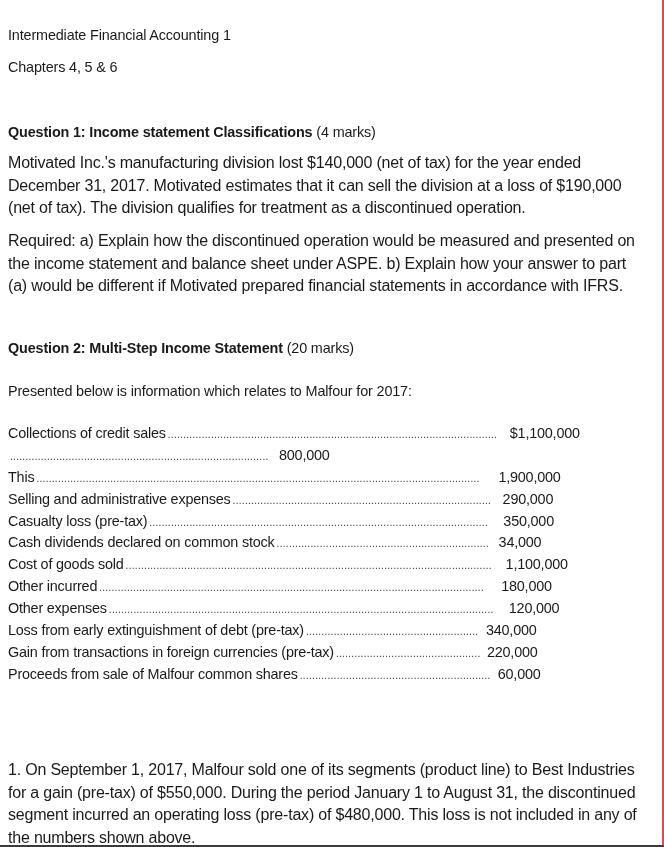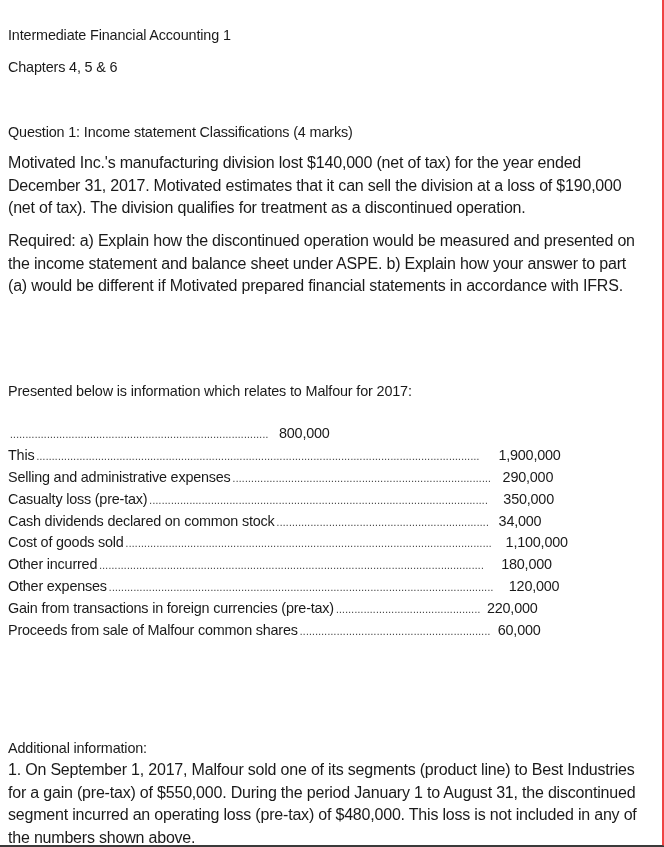--- a/index.html
+++ b/index.html
@@ -33,21 +33,21 @@
       letter-spacing: -0.15px;
     }
     .para {
       position: absolute;
       left: 8px;
       width: 640px;
       font-size: 16px;
       line-height: 22.5px;
       letter-spacing: -0.2px;
     }
-    .bold { font-weight: normal; }
+    .bold { font-weight: bold; }
     .ledger {
       position: absolute;
       left: 8px;
       top: 423px;
       width: 600px;
     }
     .row {
       display: flex;
       align-items: baseline;
       height: 21.9px;
@@ -75,24 +75,30 @@
 
   <div class="line" style="top:24px;">Intermediate Financial Accounting 1</div>
   <div class="line" style="top:56px;">Chapters 4, 5 &amp; 6</div>
 
   <div class="line" style="top:121px;"><span class="bold">Question 1: Income statement Classifications</span><span> (4 marks)</span></div>
 
   <div class="para" style="top:152px;">Motivated Inc.'s manufacturing division lost $140,000 (net of tax) for the year ended December 31, 2017. Motivated estimates that it can sell the division at a loss of $190,000 (net of tax). The division qualifies for treatment as a discontinued operation.</div>
 
   <div class="para" style="top:230px;">Required: a) Explain how the discontinued operation would be measured and presented on the income statement and balance sheet under ASPE. b) Explain how your answer to part (a) would be different if Motivated prepared financial statements in accordance with IFRS.</div>
 
+  <div class="line" style="top:337px;"><span class="bold">Question 2: Multi-Step Income Statement</span><span> (20 marks)</span></div>
 
   <div class="line" style="top:380px;">Presented below is information which relates to Malfour for 2017:</div>
 
   <div class="ledger" id="ledger">
+      <div class="row">
+        <span class="label">Collections of credit sales</span>
+        <span class="dots" style="width: 340px;">...........................................................................................................</span>
+        <span class="amount">$1,100,000</span>
+      </div>
       <div class="row">
         <span class="dots" style="width: 267px;">....................................................................................</span>
         <span class="amount">800,000</span>
       </div>
       <div class="row">
         <span class="label">This</span>
         <span class="dots" style="width: 460px;">................................................................................................................................................</span>
         <span class="amount">1,900,000</span>
       </div>
       <div class="row">
@@ -119,27 +125,31 @@
         <span class="label">Other incurred</span>
         <span class="dots" style="width: 400px;">.............................................................................................................................</span>
         <span class="amount">180,000</span>
       </div>
       <div class="row">
         <span class="label">Other expenses</span>
         <span class="dots" style="width: 398px;">.............................................................................................................................</span>
         <span class="amount">120,000</span>
       </div>
       <div class="row">
+        <span class="label">Loss from early extinguishment of debt (pre-tax)</span>
+        <span class="dots" style="width: 178px;">........................................................</span>
+        <span class="amount">340,000</span>
+      </div>
+      <div class="row">
         <span class="label">Gain from transactions in foreign currencies (pre-tax)</span>
         <span class="dots" style="width: 149px;">...............................................</span>
         <span class="amount">220,000</span>
       </div>
       <div class="row">
         <span class="label">Proceeds from sale of Malfour common shares</span>
         <span class="dots" style="width: 196px;">..............................................................</span>
         <span class="amount">60,000</span>
       </div>
     </div>
 
-  <div class="line" style="top:737px;">Additional information:</div>
   <div class="para" style="top:759px;">1. On September 1, 2017, Malfour sold one of its segments (product line) to Best Industries for a gain (pre-tax) of $550,000. During the period January 1 to August 31, the discontinued segment incurred an operating loss (pre-tax) of $480,000. This loss is not included in any of the numbers shown above.</div>
 
 </div>
 
 </body></html>

